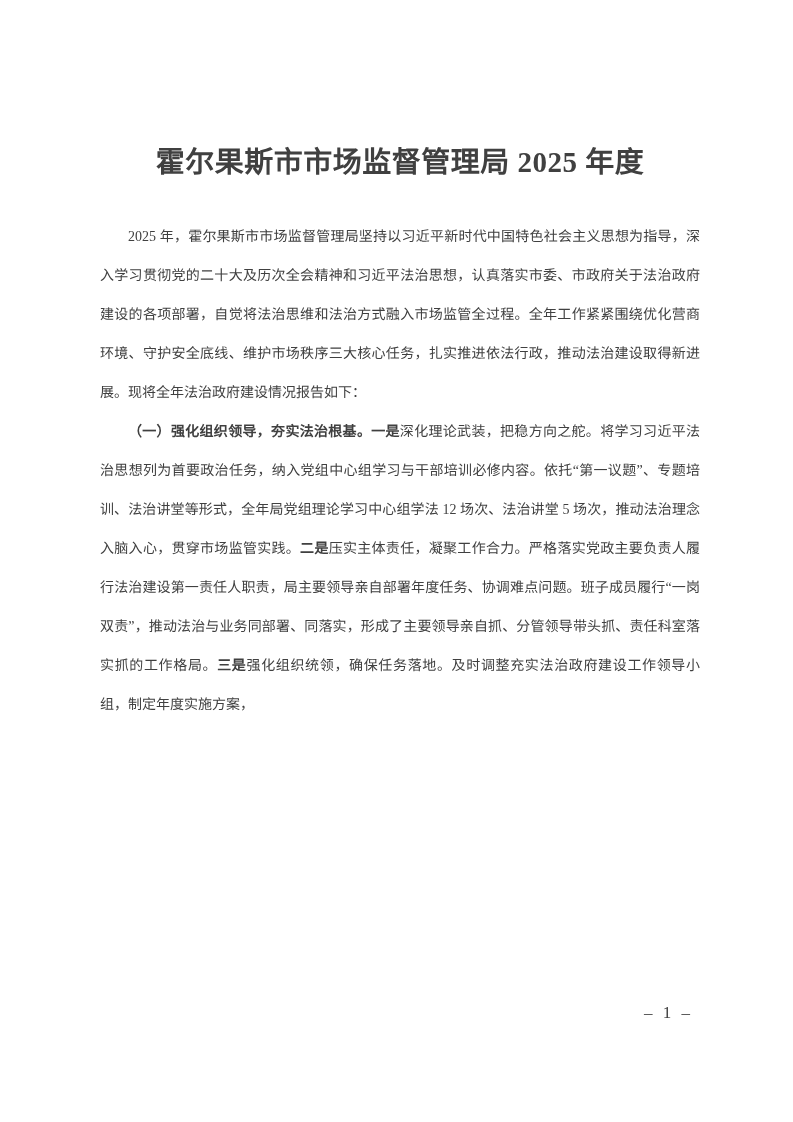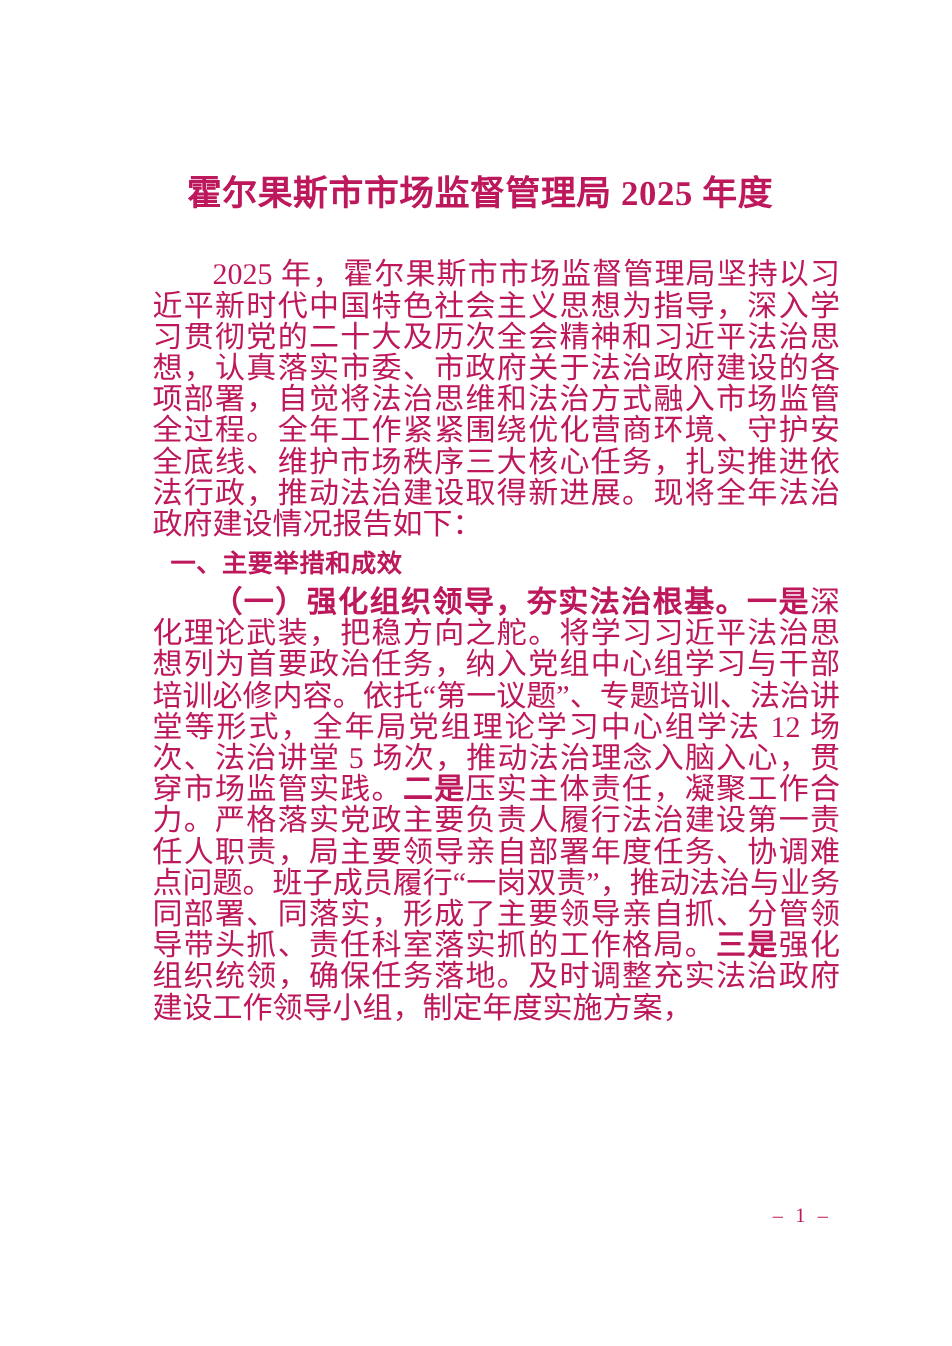--- a/index.html
+++ b/index.html
@@ -3,42 +3,41 @@
 <meta charset="utf-8">
 <style>
   * { margin: 0; padding: 0; box-sizing: border-box; }
   html, body { background: #ffffff; }
   .page {
     position: relative;
     width: 793px;
     height: 1122px;
     margin: 0 auto;
     background: #ffffff;
-    color: #be185d;
+    color: #404040;
     font-family: "Liberation Serif", "DejaVu Serif", serif;
     padding: 139px 93px 0 100px;
     overflow: hidden;
     border-radius: 32px;
   }
   .doc-title {
     font-size: 29px;
     font-weight: bold;
     text-align: center;
     line-height: 46px;
     margin-bottom: 32px;
     letter-spacing: 0.5px;
   }
   .doc-title .title-line { display: block; }
   .body-para {
-    font-size: 25px;
-    line-height: 26px;
+    font-size: 14px;
+    line-height: 39px;
     text-align: justify;
     text-indent: 2em;
     word-break: break-all;
-    margin-left: 27px;
   }
   .section-heading {
     font-family: "Liberation Sans", "DejaVu Sans", sans-serif;
     font-size: 21px;
     font-weight: bold;
     line-height: 39px;
     text-indent: 2em;
     letter-spacing: 0.5px;
   }
   .bold-run { font-weight: bold; }
@@ -56,19 +55,18 @@
 <body>
 
 <div class="page">
 
   <h1 class="doc-title">
     <span class="title-line">霍尔果斯市市场监督管理局 2025 年度</span>
   </h1>
 
   <p class="body-para">2025 年，霍尔果斯市市场监督管理局坚持以习近平新时代中国特色社会主义思想为指导，深入学习贯彻党的二十大及历次全会精神和习近平法治思想，认真落实市委、市政府关于法治政府建设的各项部署，自觉将法治思维和法治方式融入市场监管全过程。全年工作紧紧围绕优化营商环境、守护安全底线、维护市场秩序三大核心任务，扎实推进依法行政，推动法治建设取得新进展。现将全年法治政府建设情况报告如下：</p>
 
-  <h2 class="section-heading">一、主要举措和成效</h2>
 
   <p class="body-para"><span class="bold-run">（一）强化组织领导，夯实法治根基。</span><span class="bold-run">一是</span><span>深化理论武装，把稳方向之舵。将学习习近平法治思想列为首要政治任务，纳入党组中心组学习与干部培训必修内容。依托“第一议题”、专题培训、法治讲堂等形式，全年局党组理论学习中心组学法 12 场次、法治讲堂 5 场次，推动法治理念入脑入心，贯穿市场监管实践。</span><span class="bold-run">二是</span><span>压实主体责任，凝聚工作合力。严格落实党政主要负责人履行法治建设第一责任人职责，局主要领导亲自部署年度任务、协调难点问题。班子成员履行“一岗双责”，推动法治与业务同部署、同落实，形成了主要领导亲自抓、分管领导带头抓、责任科室落实抓的工作格局。</span><span class="bold-run">三是</span><span>强化组织统领，确保任务落地。及时调整充实法治政府建设工作领导小组，制定年度实施方案，</span></p>
 
   <div class="page-number">– 1 –</div>
 
 </div>
 
 </body></html>

